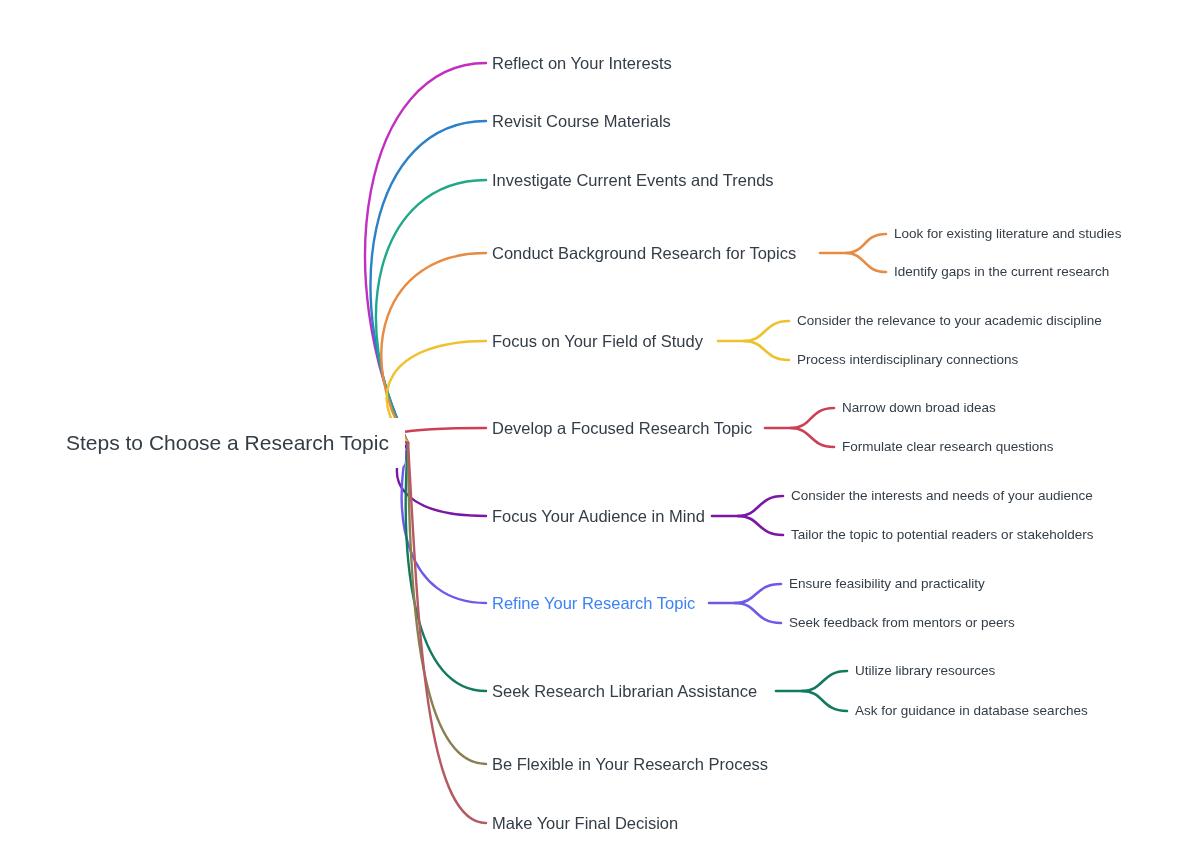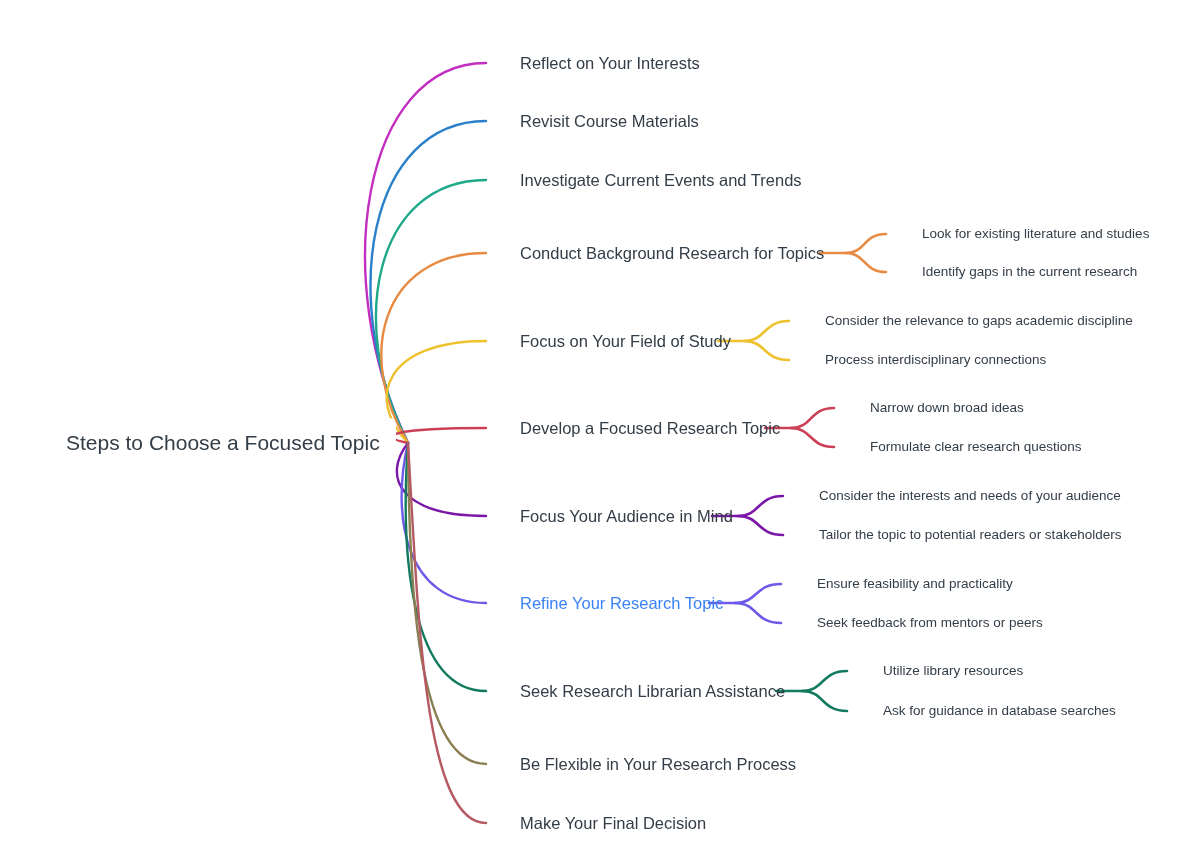--- a/index.html
+++ b/index.html
@@ -27,21 +27,20 @@
     width: 1200px;
     height: 861px;
     pointer-events: none;
   }
   .node-label {
     position: absolute;
     white-space: nowrap;
     color: #333d47;
     transform: translateY(-50%);
     line-height: 1.1;
-    margin-left: 28px;
   }
   .root-node {
     position: absolute;
     white-space: nowrap;
     background: #ffffff;
     color: #333d47;
     font-size: 21px;
     padding: 13px 16px 13px 18px;
     border-radius: 7px;
     transform: translateY(-50%);
@@ -87,31 +86,31 @@
         <path d="M 735 603 C 758 603, 754.32 623, 781 623" fill="none" stroke="#6d5ae8" stroke-width="2.6" stroke-linecap="round"></path>
         <path d="M 408 443 C 400 554.848, 411 691, 486 691" fill="none" stroke="#127a5f" stroke-width="2.4" stroke-linecap="round"></path>
         <path d="M 776 691 L 802 691" fill="none" stroke="#127a5f" stroke-width="2.6" stroke-linecap="round"></path>
         <path d="M 802 691 C 824.5 691, 820.9 671, 847 671" fill="none" stroke="#127a5f" stroke-width="2.6" stroke-linecap="round"></path>
         <path d="M 802 691 C 824.5 691, 820.9 711, 847 711" fill="none" stroke="#127a5f" stroke-width="2.6" stroke-linecap="round"></path>
         <path d="M 408 443 C 409 587.771, 417 764, 486 764" fill="none" stroke="#8a7f52" stroke-width="2.4" stroke-linecap="round"></path>
         <path d="M 408 443 C 418 608, 423 823, 486 823" fill="none" stroke="#b55a63" stroke-width="2.4" stroke-linecap="round"></path>
       </g>
   </svg>
 
-  <div class="root-node" style="left: 48px; top: 443px;">Steps to Choose a Focused Topic</div>
+  <div class="root-node" style="left: 48px; top: 443px;">Steps to Choose a Research Topic</div>
 
   <div id="label-layer">
       <div class="node-label branch-label" style="left: 492px; top: 63px; color: rgb(51, 61, 71);">Reflect on Your Interests</div>
       <div class="node-label branch-label" style="left: 492px; top: 121px; color: rgb(51, 61, 71);">Revisit Course Materials</div>
       <div class="node-label branch-label" style="left: 492px; top: 180px; color: rgb(51, 61, 71);">Investigate Current Events and Trends</div>
       <div class="node-label branch-label" style="left: 492px; top: 253px; color: rgb(51, 61, 71);">Conduct Background Research for Topics</div>
       <div class="node-label leaf-label" style="left: 894px; top: 234px; color: rgb(51, 61, 71);">Look for existing literature and studies</div>
       <div class="node-label leaf-label" style="left: 894px; top: 272px; color: rgb(51, 61, 71);">Identify gaps in the current research</div>
       <div class="node-label branch-label" style="left: 492px; top: 341px; color: rgb(51, 61, 71);">Focus on Your Field of Study</div>
-      <div class="node-label leaf-label" style="left: 797px; top: 321px; color: rgb(51, 61, 71);">Consider the relevance to gaps academic discipline</div>
+      <div class="node-label leaf-label" style="left: 797px; top: 321px; color: rgb(51, 61, 71);">Consider the relevance to your academic discipline</div>
       <div class="node-label leaf-label" style="left: 797px; top: 360px; color: rgb(51, 61, 71);">Process interdisciplinary connections</div>
       <div class="node-label branch-label" style="left: 492px; top: 428px; color: rgb(51, 61, 71); text-align: right;">Develop a Focused Research Topic</div>
       <div class="node-label leaf-label" style="left: 842px; top: 408px; color: rgb(51, 61, 71);">Narrow down broad ideas</div>
       <div class="node-label leaf-label" style="left: 842px; top: 447px; color: rgb(51, 61, 71);">Formulate clear research questions</div>
       <div class="node-label branch-label" style="left: 492px; top: 516px; color: rgb(51, 61, 71);">Focus Your Audience in Mind</div>
       <div class="node-label leaf-label" style="left: 791px; top: 496px; color: rgb(51, 61, 71);">Consider the interests and needs of your audience</div>
       <div class="node-label leaf-label" style="left: 791px; top: 535px; color: rgb(51, 61, 71);">Tailor the topic to potential readers or stakeholders</div>
       <div class="node-label branch-label" style="left: 492px; top: 603px; color: #3b82f6;">Refine Your Research Topic</div>
       <div class="node-label leaf-label" style="left: 789px; top: 584px; color: rgb(51, 61, 71);">Ensure feasibility and practicality</div>
       <div class="node-label leaf-label" style="left: 789px; top: 623px; color: rgb(51, 61, 71);">Seek feedback from mentors or peers</div>

